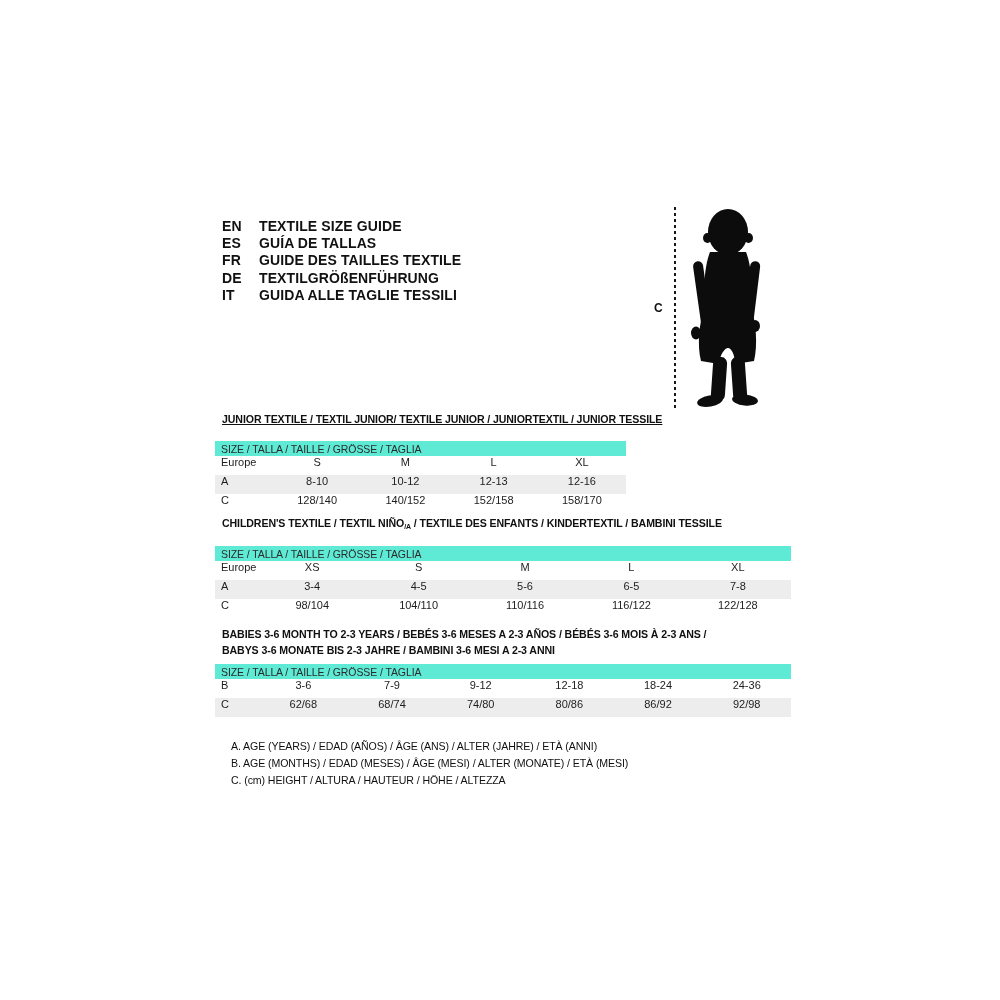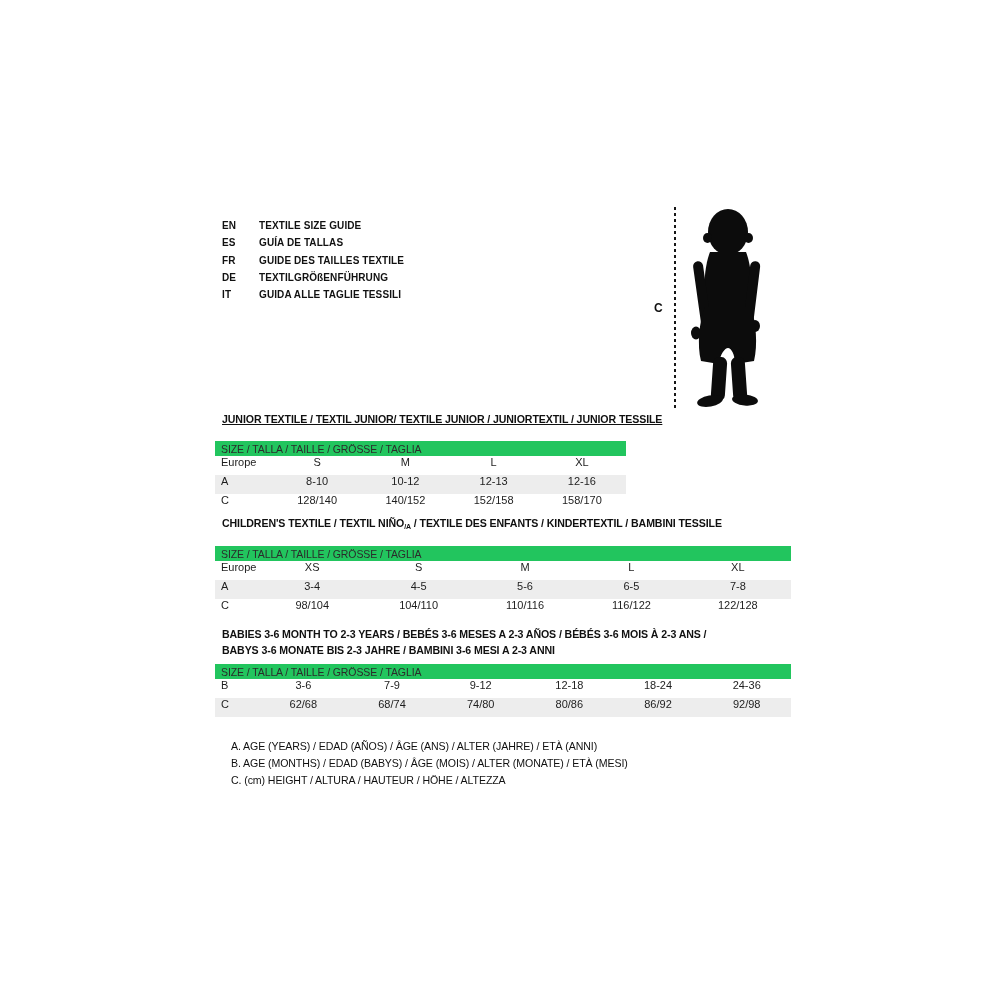--- a/index.html
+++ b/index.html
@@ -4,21 +4,21 @@
 <style>
   html,body { margin:0; padding:0; background:#ffffff; }
   .canvas {
     position:relative; width:1000px; height:1000px; background:#ffffff;
     font-family:"Liberation Sans", sans-serif; color:#1d1d1d; overflow:hidden;
   }
 
   
   .lang-block { position:absolute; left:222px; top:217px; }
   .lang-row { display:flex; height:17.3px; align-items:center;
-              font-weight:bold; font-size:10px; letter-spacing:0.1px; color:#111; }
+              font-weight:bold; font-size:14px; letter-spacing:0.1px; color:#111; }
   .lang-code { width:37px; }
 
   
   .c-marker { position:absolute; left:654px; top:301px; font-weight:bold; font-size:12px; color:#111; }
   .dash-line { position:absolute; left:674px; top:207px; width:2px; height:201px;
                background:repeating-linear-gradient(to bottom,#161616 0 3px,transparent 3px 6px); }
   .toddler { position:absolute; left:684px; top:207px; width:88px; height:202px; }
 
   
   .sec-title { position:absolute; left:222px; font-weight:bold; font-size:10.6px;
@@ -26,21 +26,21 @@
   .t1-title { top:413px;text-decoration:underline; }
   .t2-title { top:517px; }
   .t3-title { top:626px; line-height:16px; }
   .subs { font-size:7px; vertical-align:-2px; }
 
   
   .sizetable { position:absolute; left:215px; }
   .t1 { top:441px; width:411px; }
   .t2 { top:546px; width:576px; }
   .t3 { top:664px; width:576px; }
-  .t-bar { height:15px; background:#22c55e; font-size:10.5px; color:#2b2b2b;
+  .t-bar { height:15px; background:#5eead4; font-size:10.5px; color:#2b2b2b;
            display:flex; align-items:center; padding-left:6px; box-sizing:border-box;
            letter-spacing:-0.1px; }
   .t-row { display:flex; height:19px; align-items:flex-start; font-size:11px; color:#1d1d1d; }
   .stripe { background:#ededed; }
   .t-label { padding-left:6px; box-sizing:border-box; }
   .t1 .t-label { width:58px; }
   .t2 .t-label, .t3 .t-label { width:44px; }
   .t-cell { flex:1; text-align:center; }
 
   
@@ -171,17 +171,17 @@
       <span class="t-cell">68/74</span>
       <span class="t-cell">74/80</span>
       <span class="t-cell">80/86</span>
       <span class="t-cell">86/92</span>
       <span class="t-cell">92/98</span>
     </div>
   </div>
 
   <div class="legend">
     <div>A. AGE (YEARS) / EDAD (AÑOS) / ÂGE (ANS) / ALTER (JAHRE) / ETÀ (ANNI)</div>
-    <div>B. AGE (MONTHS) / EDAD (BABYS) / ÂGE (MOIS) / ALTER (MONATE) / ETÀ (MESI)</div>
+    <div>B. AGE (MONTHS) / EDAD (MESES) / ÂGE (MESI) / ALTER (MONATE) / ETÀ (MESI)</div>
     <div>C. (cm) HEIGHT / ALTURA / HAUTEUR / HÖHE / ALTEZZA</div>
   </div>
 
 </div>
 
 </body></html>

